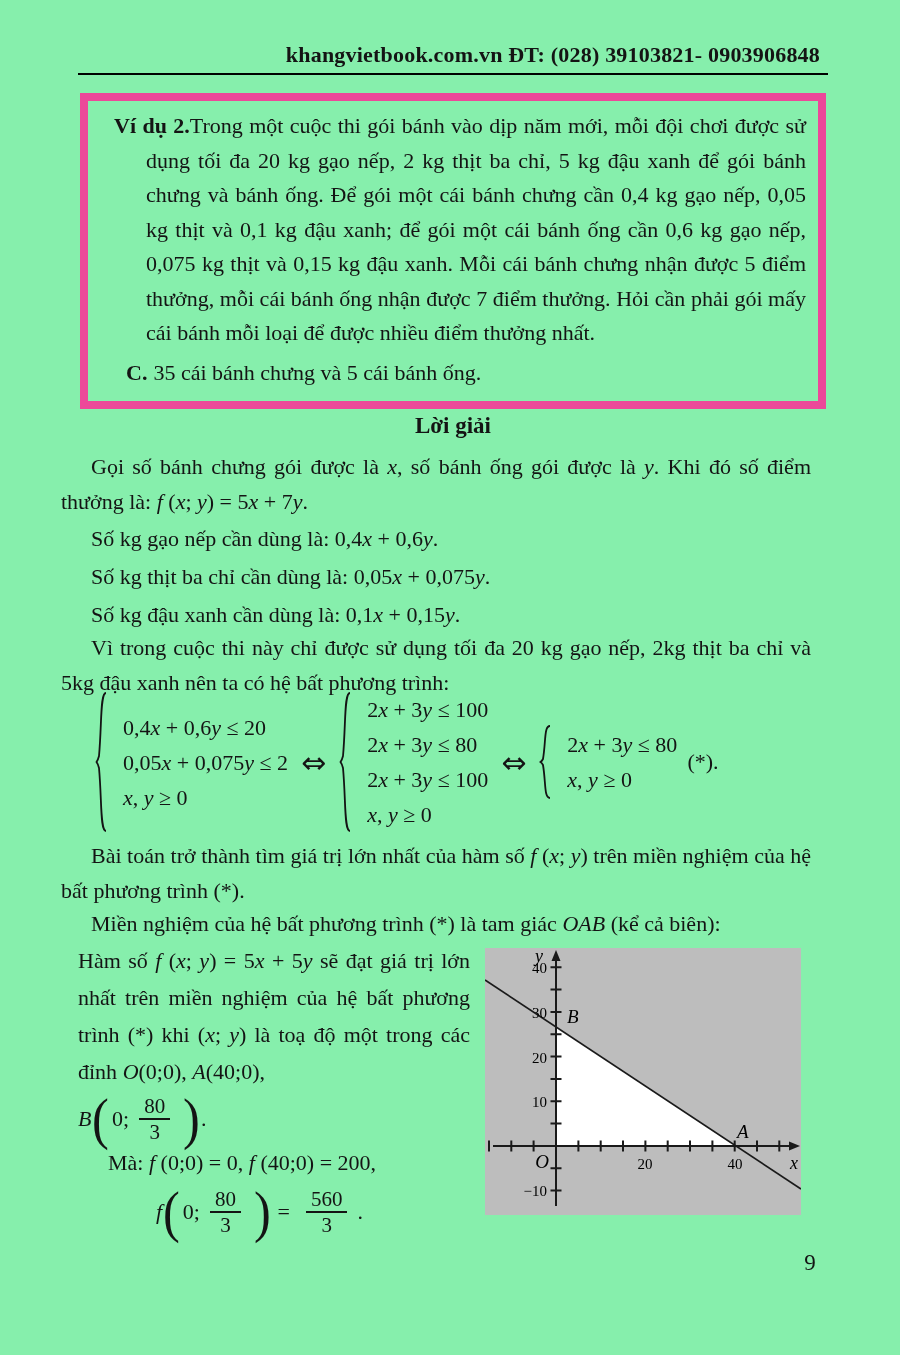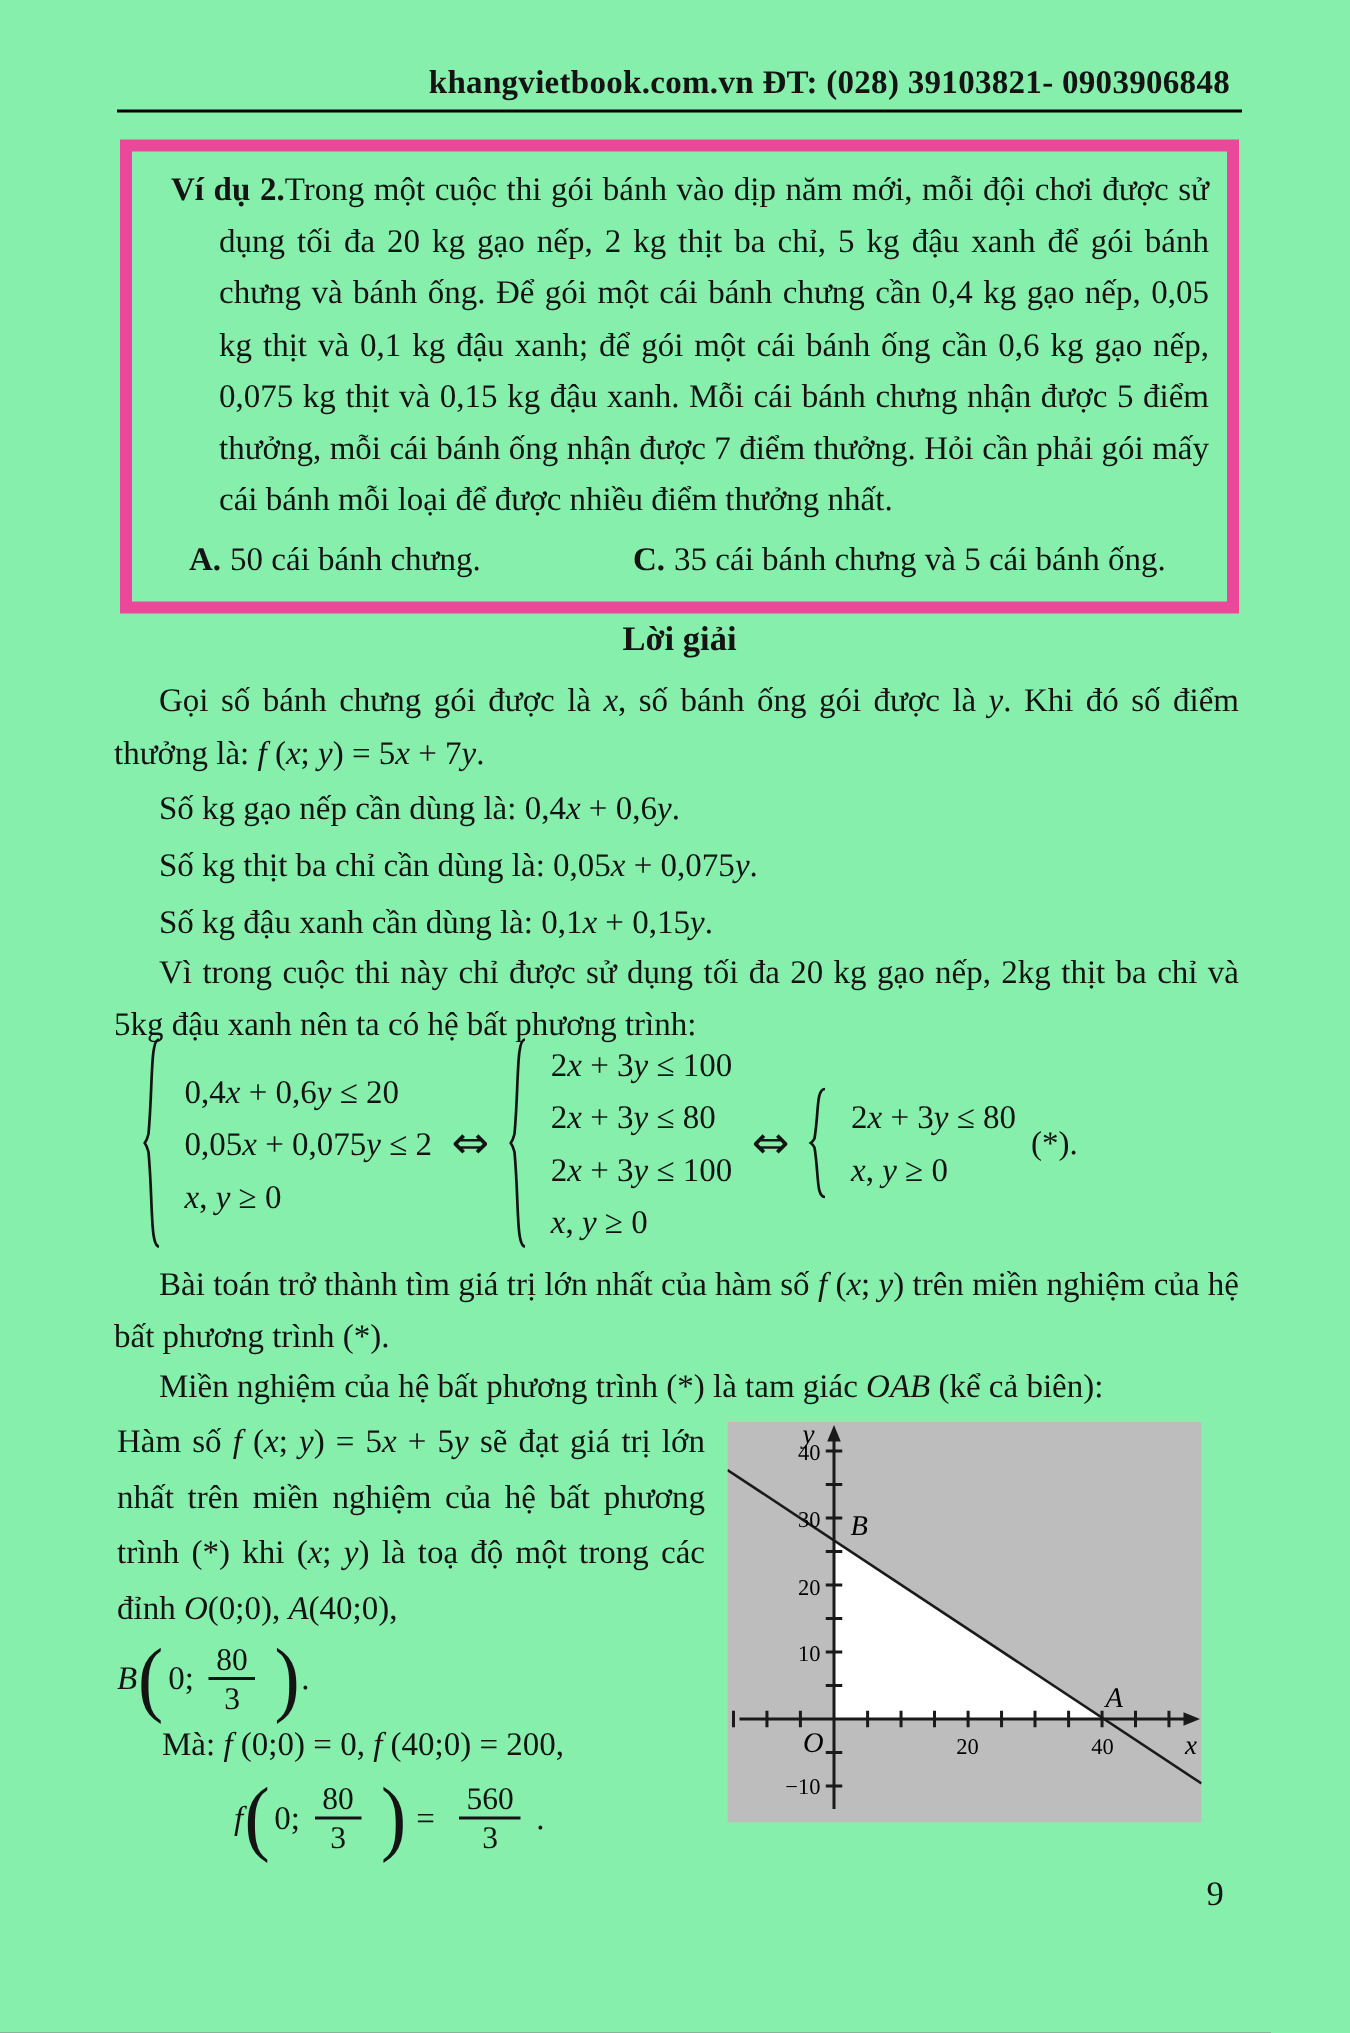--- a/index.html
+++ b/index.html
@@ -10,21 +10,21 @@
   .abs{position:absolute;}
   .header{top:42px;left:78px;width:742px;text-align:right;font-weight:bold;font-size:22px;letter-spacing:.2px;}
   .rule{top:73px;left:78px;width:750px;border-top:2px solid #000;height:0;}
   .problem-box{top:93px;left:80px;width:706px;border:8px solid #ec4899;padding:8px 12px 10px 12px;}
   .prob{margin:0;font-size:22px;line-height:34.5px;text-align:justify;padding-left:46px;text-indent:-32px;}
   .opts{margin-top:3px;padding-left:26px;}
   .opt-row{display:flex;line-height:37px;font-size:22px;}
   .opt-row .c1{width:296px;}
   .opt b{margin-right:6px;}
   .sol-title{top:413px;left:78px;width:750px;text-align:center;font-weight:bold;font-size:23px;}
-  .para{margin:0;font-size:22px;line-height:35px;text-align:justify;width:750px;left:76px;text-indent:30px;}
+  .para{margin:0;font-size:22px;line-height:35px;text-align:justify;width:750px;left:61px;text-indent:30px;}
   .oneline{white-space:nowrap;text-align:left;}
   .system{top:692px;left:95px;display:flex;align-items:center;font-size:22px;}
   .sys-col{display:flex;flex-direction:column;justify-content:center;margin-left:4px;}
   .sys-col .row{line-height:35px;white-space:nowrap;margin-left:10px;}
   .iff{font-size:30px;margin:0 13px;font-family:"DejaVu Sans","Liberation Sans",sans-serif;}
   .star{margin-left:10px;font-size:22px;}
   .leftcol{top:942px;left:78px;width:392px;font-size:22px;}
   .leftcol .flow{margin:0;line-height:37px;text-align:justify;}
   .mathline{display:flex;align-items:center;margin-top:4px;}
   .bigpar{font-size:56px;line-height:50px;font-weight:400;transform:scaleX(.9);}
@@ -43,21 +43,20 @@
 
 <div class="page">
 
   <div class="abs header">khangvietbook.com.vn  ĐT: (028) 39103821- 0903906848</div>
   <div class="abs rule"></div>
 
   <div class="abs problem-box">
     <p class="prob"><span class="b">Ví dụ 2.</span><span>Trong một cuộc thi gói bánh vào dịp năm mới, mỗi đội chơi được sử dụng tối đa 20 kg gạo nếp, 2 kg thịt ba chỉ, 5 kg đậu xanh để gói bánh chưng và bánh ống. Để gói một cái bánh chưng cần 0,4 kg gạo nếp, 0,05 kg thịt và 0,1 kg đậu xanh; để gói một cái bánh ống cần 0,6 kg gạo nếp, 0,075 kg thịt và 0,15 kg đậu xanh. Mỗi cái bánh chưng nhận được 5 điểm thưởng, mỗi cái bánh ống nhận được 7 điểm thưởng. Hỏi cần phải gói mấy cái bánh mỗi loại để được nhiều điểm thưởng nhất.</span></p>
     <div class="opts">
       <div class="opt-row">
-        <div class="opt c1"><b>A.</b><span>50 cái bánh chưng.</span></div>
         <div class="opt"><b>C.</b><span>35 cái bánh chưng và 5 cái bánh ống.</span></div>
       </div>
     </div>
   </div>
 
   <div class="abs sol-title">Lời giải</div>
 
   <p class="abs para" style="top:449px;"><span>Gọi số bánh chưng gói được là </span><span class="i">x</span><span>, số bánh ống gói được là </span><span class="i">y</span><span>. Khi đó số điểm thưởng là: </span><span class="i">f</span><span> (</span><span class="i">x</span><span>; </span><span class="i">y</span><span>) = 5</span><span class="i">x</span><span> + 7</span><span class="i">y</span><span>.</span></p>
   <p class="abs para oneline" style="top:521px;"><span>Số kg gạo nếp cần dùng là: 0,4</span><span class="i">x</span><span> + 0,6</span><span class="i">y</span><span>.</span></p>
   <p class="abs para oneline" style="top:559px;"><span>Số kg thịt ba chỉ cần dùng là: 0,05</span><span class="i">x</span><span> + 0,075</span><span class="i">y</span><span>.</span></p>

